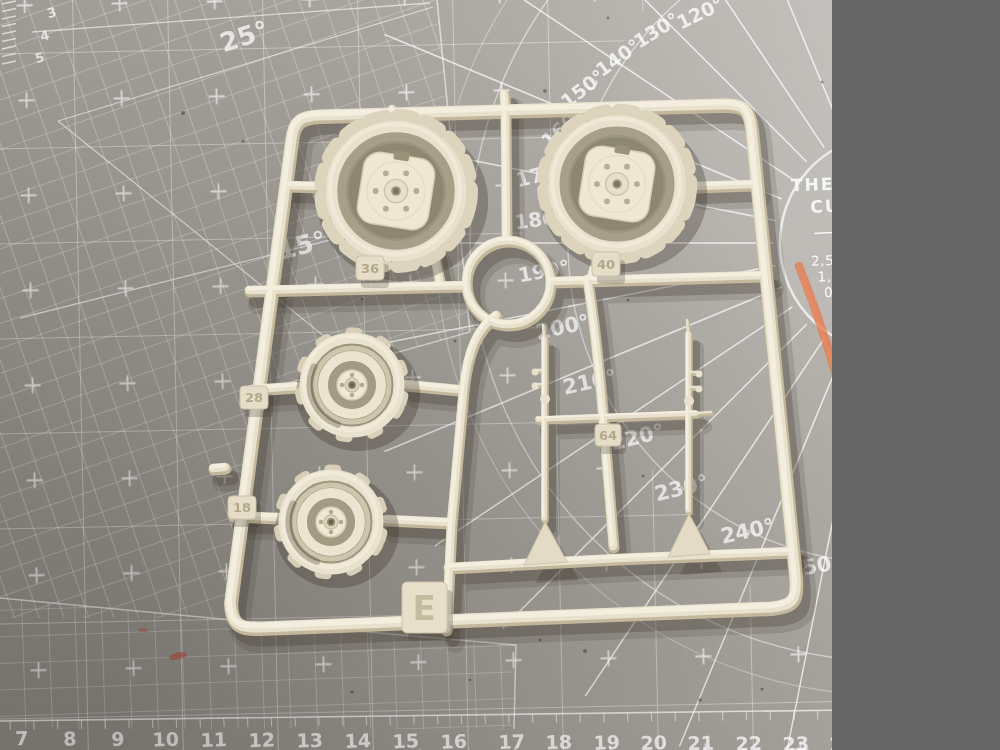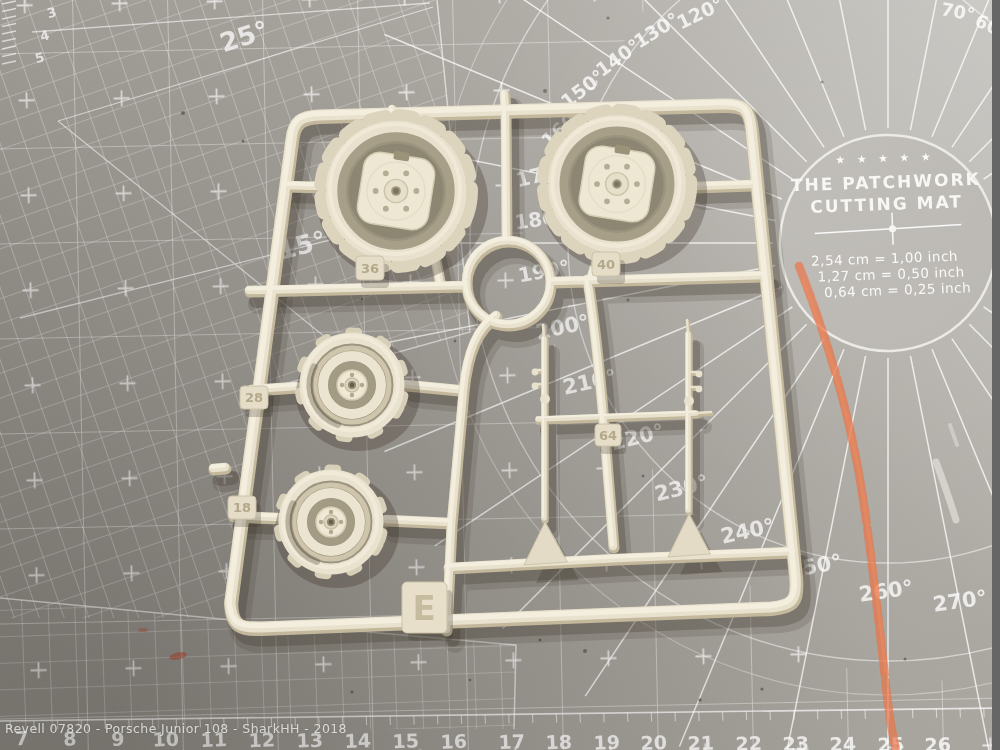--- a/index.html
+++ b/index.html
@@ -1,16 +1,16 @@
 <!DOCTYPE html>
 <html><head>
 <meta charset="utf-8">
 <style>
   html,body{margin:0;padding:0;background:#666;}
-  .photo{position:relative;width:992px;height:750px;overflow:hidden;font-family:"DejaVu Sans",sans-serif;}
+  .photo{position:relative;width:832px;height:750px;overflow:hidden;font-family:"DejaVu Sans",sans-serif;}
   .photo svg{display:block;}
   .watermark{position:absolute;left:5px;top:721px;font-size:12.5px;color:rgba(250,250,247,.75);
              letter-spacing:.4px;white-space:nowrap;text-shadow:0 0 2px rgba(80,80,80,.4);}
   .angle-label{font-weight:bold;fill:rgba(255,255,255,.78);font-family:"DejaVu Sans",sans-serif;text-anchor:middle;}
   .ruler-num{font-weight:bold;fill:rgba(255,255,255,.8);font-size:19px;font-family:"DejaVu Sans",sans-serif;text-anchor:middle;}
   .ruler-left-num{font-weight:bold;fill:rgba(255,255,255,.75);font-size:13px;font-family:"DejaVu Sans",sans-serif;text-anchor:middle;}
   .logo-title{fill:#f6f6f3;font-weight:bold;font-size:17px;text-anchor:middle;letter-spacing:2px;font-family:"DejaVu Sans",sans-serif;}
   .logo-stars{fill:rgba(255,255,255,.92);font-size:11px;text-anchor:middle;letter-spacing:4px;font-family:"DejaVu Sans",sans-serif;}
   .logo-conv{fill:rgba(255,255,255,.92);font-size:13.5px;text-anchor:middle;letter-spacing:.5px;font-family:"DejaVu Sans",sans-serif;}
   .tag-num{fill:#b3a88a;font-weight:bold;font-size:13px;text-anchor:middle;font-family:"DejaVu Sans",sans-serif;}
@@ -393,14 +393,13 @@
       </g>
       <g>
         <rect x="408" y="590" width="45" height="51" rx="5" fill="rgba(60,54,44,0.25)"></rect>
         <rect x="402" y="582" width="45" height="51" rx="5" fill="#e7dfca" stroke="#ccc2a7" stroke-width="1"></rect>
         <text class="tag-letter" x="424" y="620">E</text>
       </g>
     </g>
   </g>
 </svg>
 
-<div class="watermark">Revell 07820 - Porsche Junior 108 - SharkHH - 2018</div>
 </div>
 
 </body></html>

